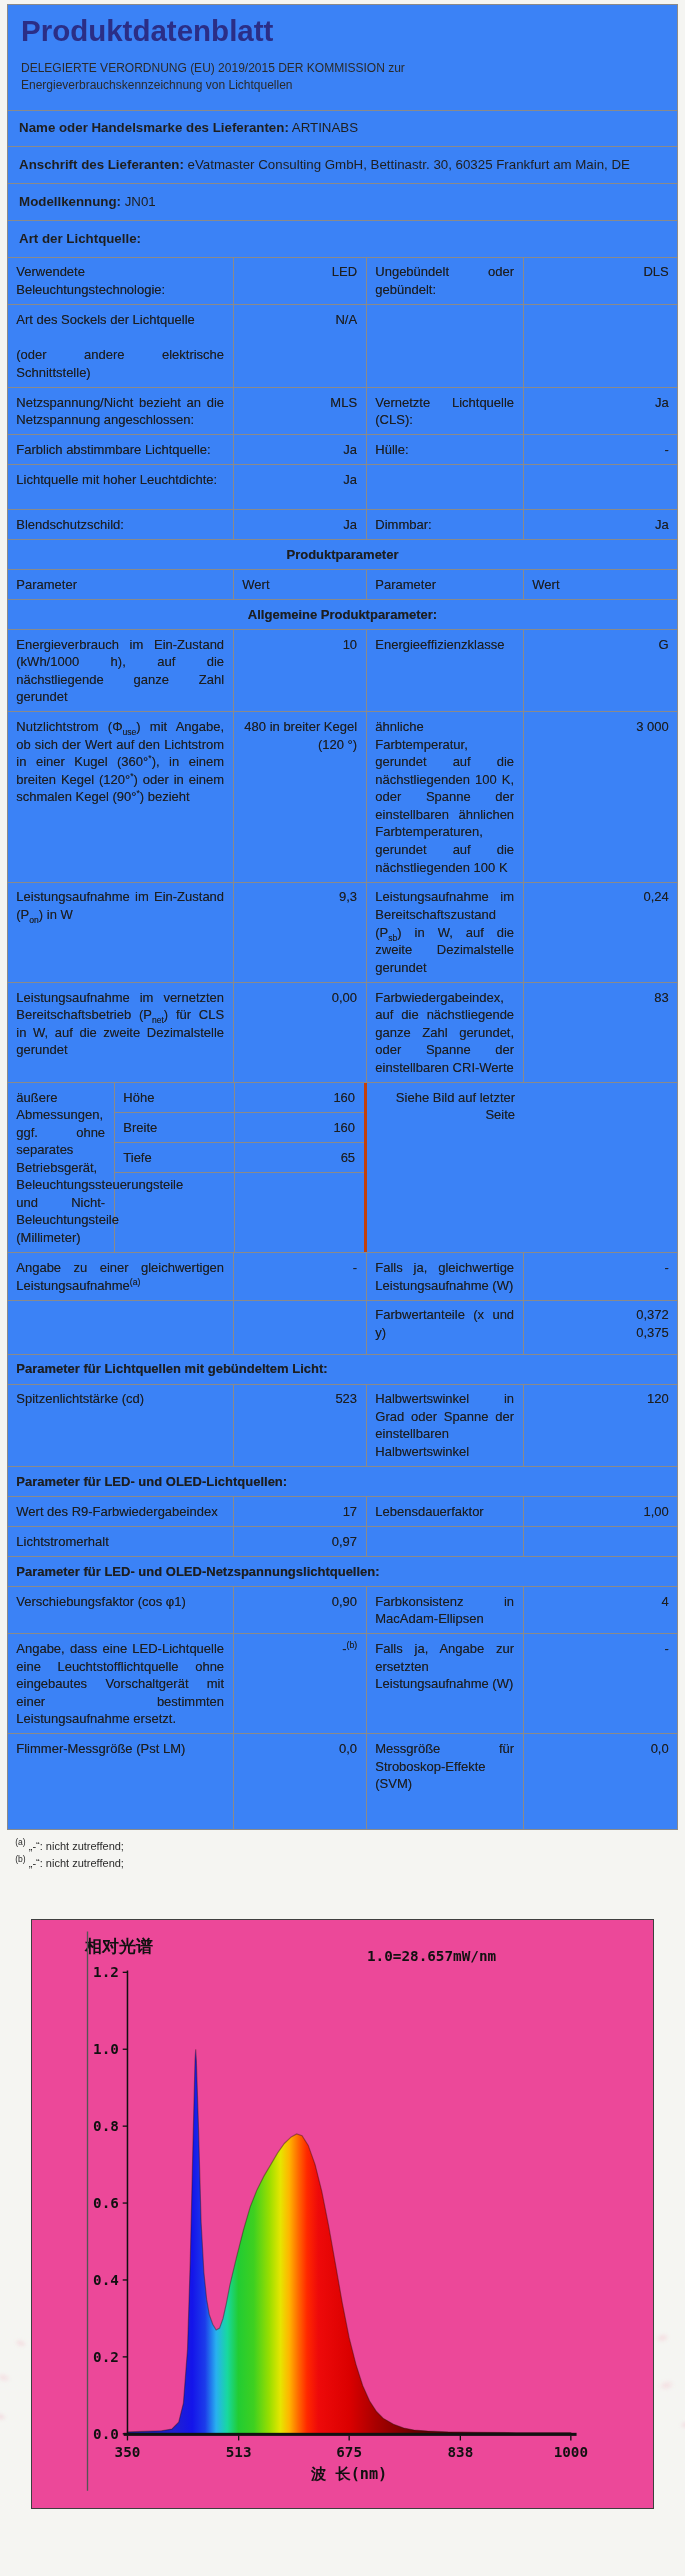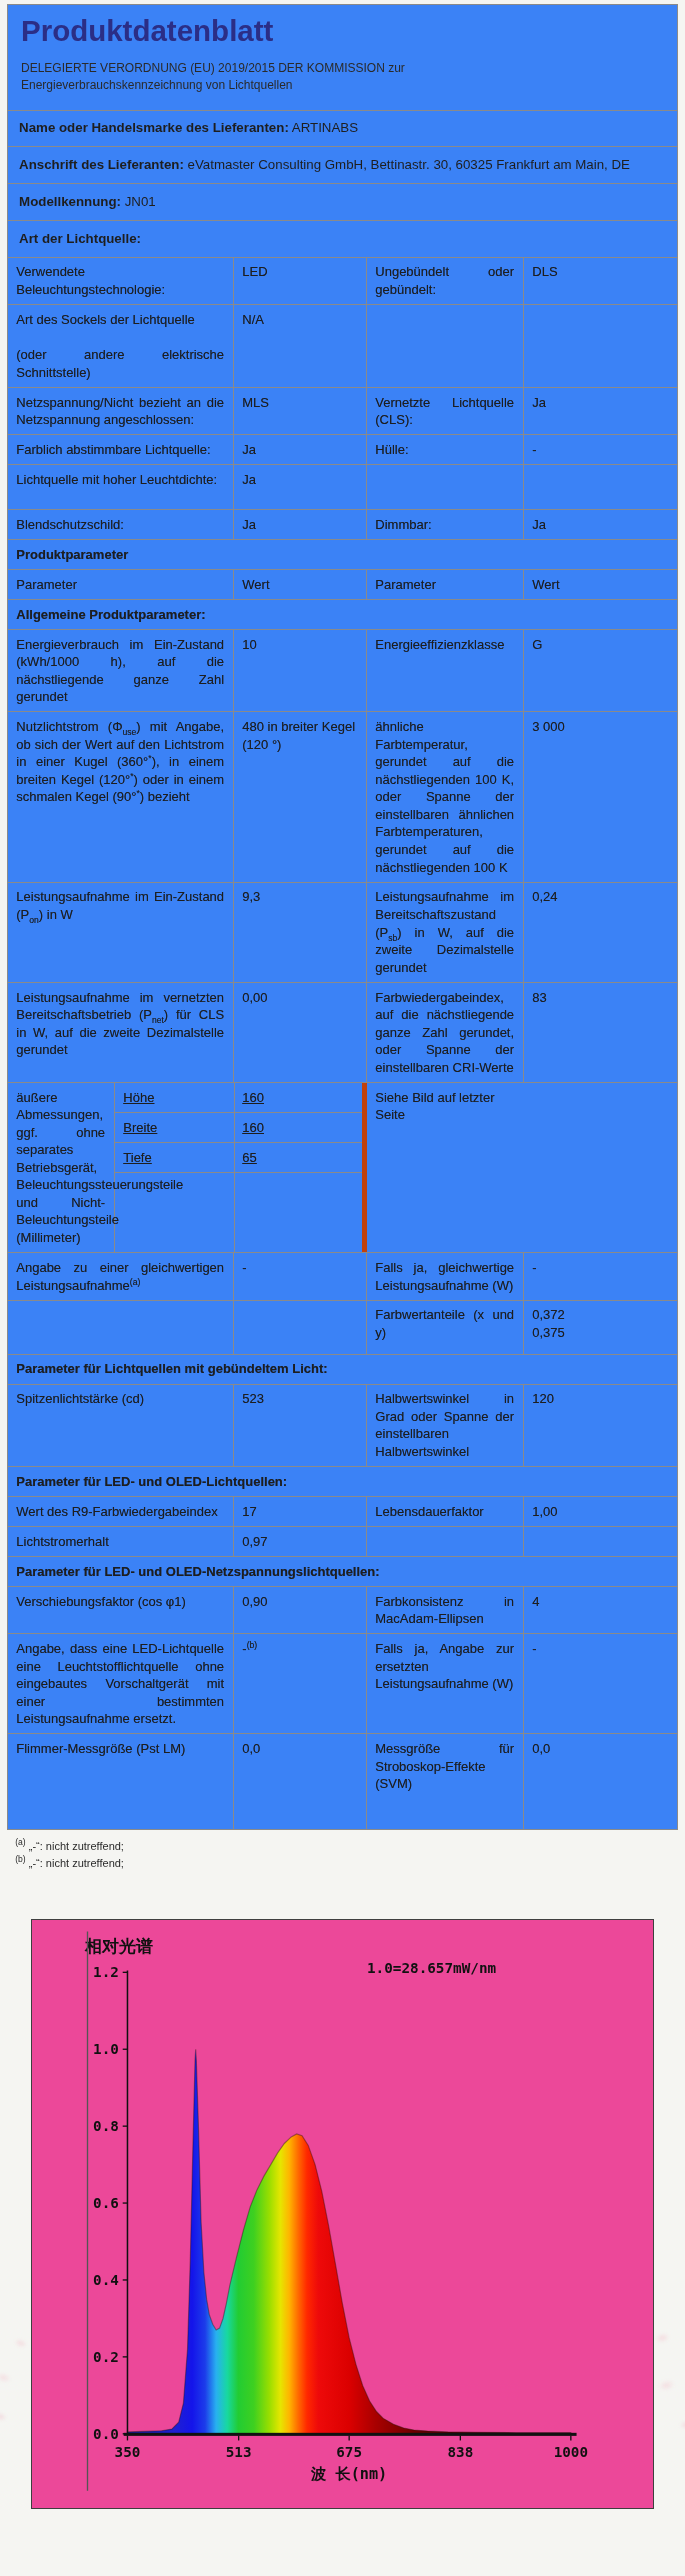--- a/index.html
+++ b/index.html
@@ -18,42 +18,42 @@
   
   .irow{padding:8.6px 11.4px; font-size:13.3px; line-height:1.4; border-bottom:1px solid #8a8a8a;}
   .irow:last-child{border-bottom:none;}
   .ilabel{font-weight:bold;}
   
   .trow{display:grid; grid-template-columns:226px 133px 157px 1fr; border-bottom:1px solid #8a8a8a;}
   .trow:last-child{border-bottom:none;}
   .cell{padding:5.7px 8.6px; font-size:13px; line-height:1.35; border-right:1px solid #8a8a8a; text-shadow:0 0 0.4px rgba(0,0,0,.45);}
   .cell:last-child{border-right:none;}
   .pcell{text-align:justify; text-justify:inter-word;}
-  .vcell{text-align:left;}
+  .vcell{text-align:right;}
   .sec-row{display:block; font-weight:bold;}
   .sec-row .cell{border-right:none;}
-  .sec-center{}
+  .sec-center{text-align:center;}
   .sec-left{text-align:left;}
   sub,sup{font-size:8.6px; line-height:0;}
   
   .dimrow{display:grid; grid-template-columns:107px 252px 157px 1fr; border-bottom:1px solid #8a8a8a;}
-  .dim-mid{position:relative; border-right:5px solid #c2410c;text-decoration:underline;}
+  .dim-mid{position:relative; border-right:3px solid #c2410c;}
   .dim-mid::after{content:""; position:absolute; left:119px; top:0; bottom:0; width:1px; background:#8a8a8a;}
   .dim-sub{display:grid; grid-template-columns:119px 1fr; border-bottom:1px solid #8a8a8a;}
   .dim-sub .cell{border-right:none;}
   
   .footnotes{margin:9.5px 15.2px 0 15.2px; font-size:11px; color:#2a2a2a;}
   .footnote{margin:4.8px 0;}
   .footnote sup{font-size:8.6px;}
   
   .chart-box{position:relative; margin:50px 0 0 31px; width:621px; height:588px;
     border:1.9px solid #3f3f3f; background:#ec4899; overflow:hidden;}
   .chart-title{position:absolute; left:53px; top:15.2px; font-weight:bold; font-size:17px;
     font-family:"DejaVu Sans","Liberation Sans",sans-serif; color:#111;}
-  .chart-annotation{position:absolute; left:335px; top:40px; font-weight:bold; font-size:14.3px;
+  .chart-annotation{position:absolute; left:335px; top:28px; font-weight:bold; font-size:14.3px;
     font-family:"DejaVu Sans Mono","Liberation Mono",monospace; color:#111;}
   .chart-box svg{position:absolute; left:0; top:0; width:621px; height:588px;}
   svg text{font-family:"DejaVu Sans Mono","Liberation Mono",monospace; font-weight:bold; fill:#111;}
   
   .smudge{position:absolute; opacity:.45; filter:blur(1.4px); pointer-events:none;}
   .smudge-left{left:-5.7px; top:2323px; width:32px; height:124px;
     background:
      radial-gradient(9.5px 5.7px at 13.3px 19px,#f3b9c6 0,transparent 70%),
      radial-gradient(11.4px 6.7px at 7.6px 57px,#f3c2cd 0,transparent 70%),
      radial-gradient(8.6px 5.7px at 17px 95px,#eeb4c4 0,transparent 70%);

